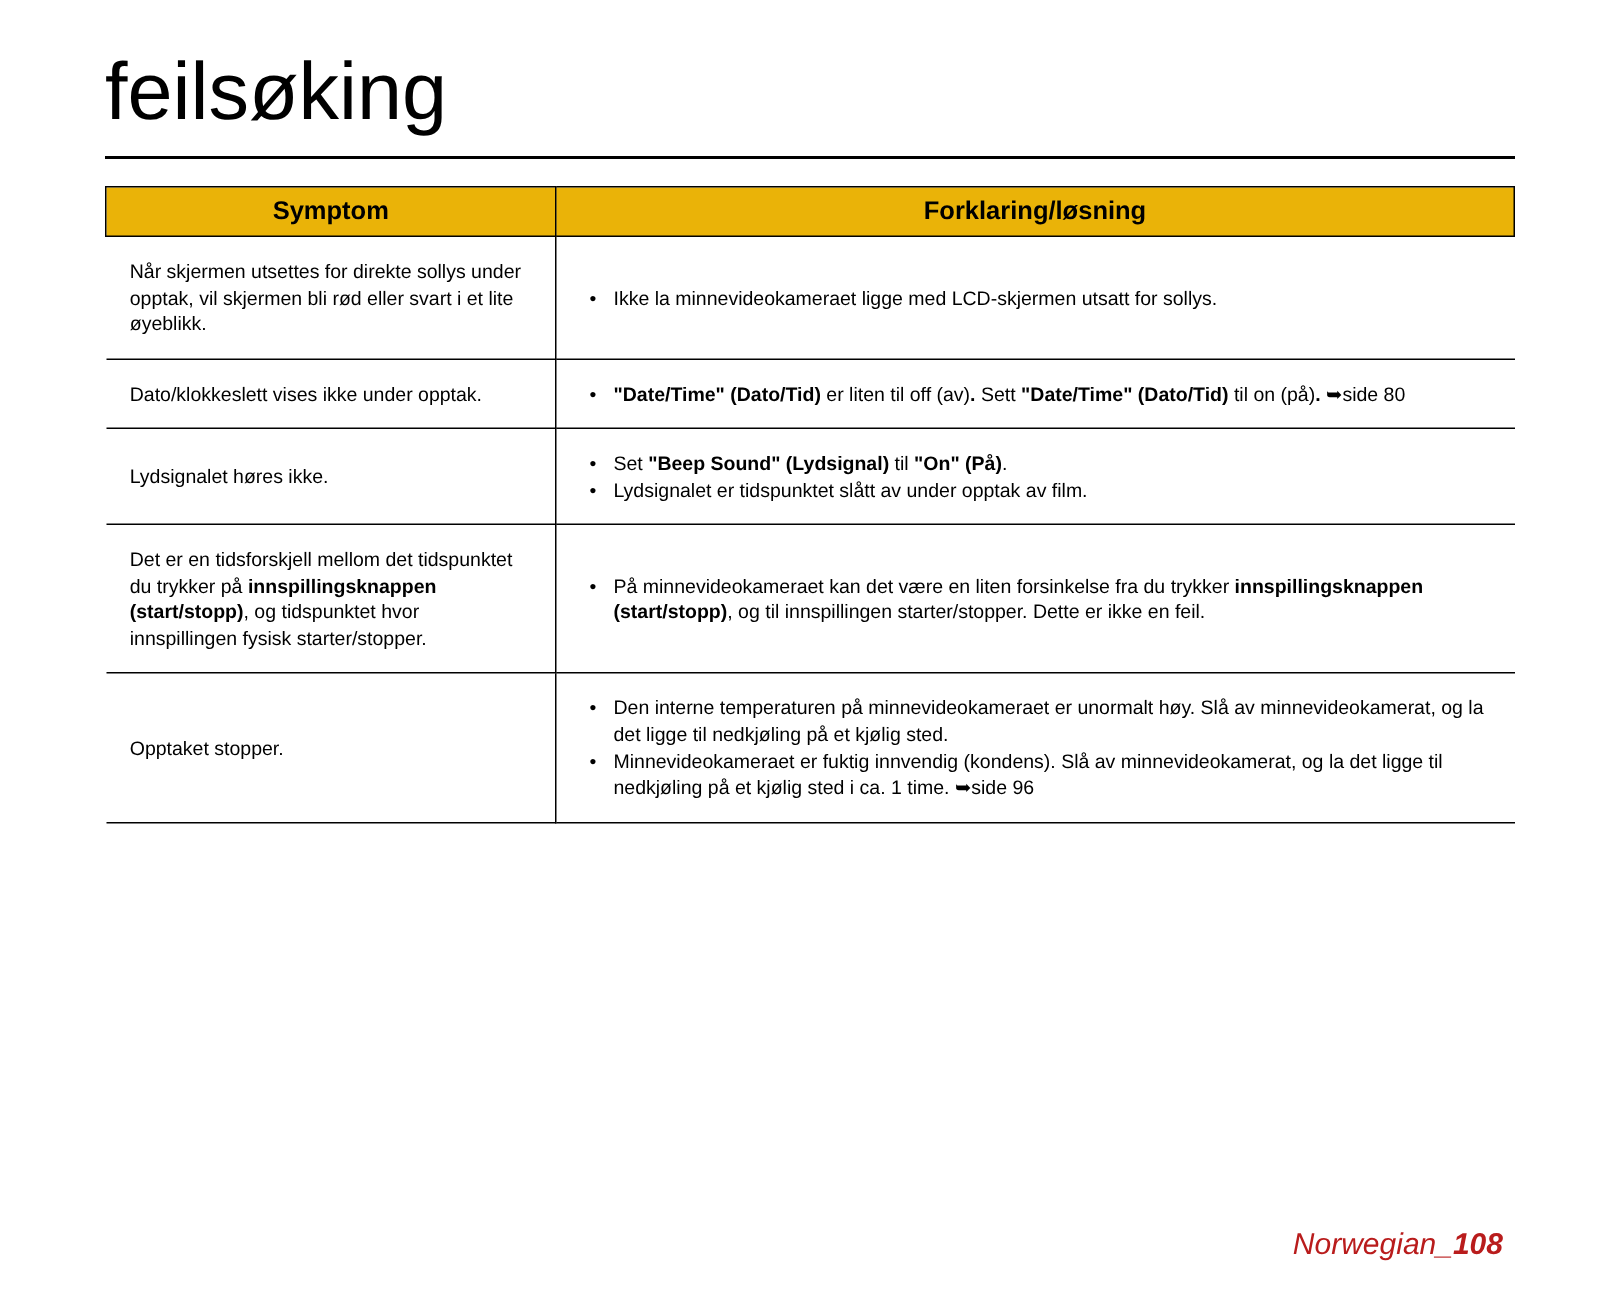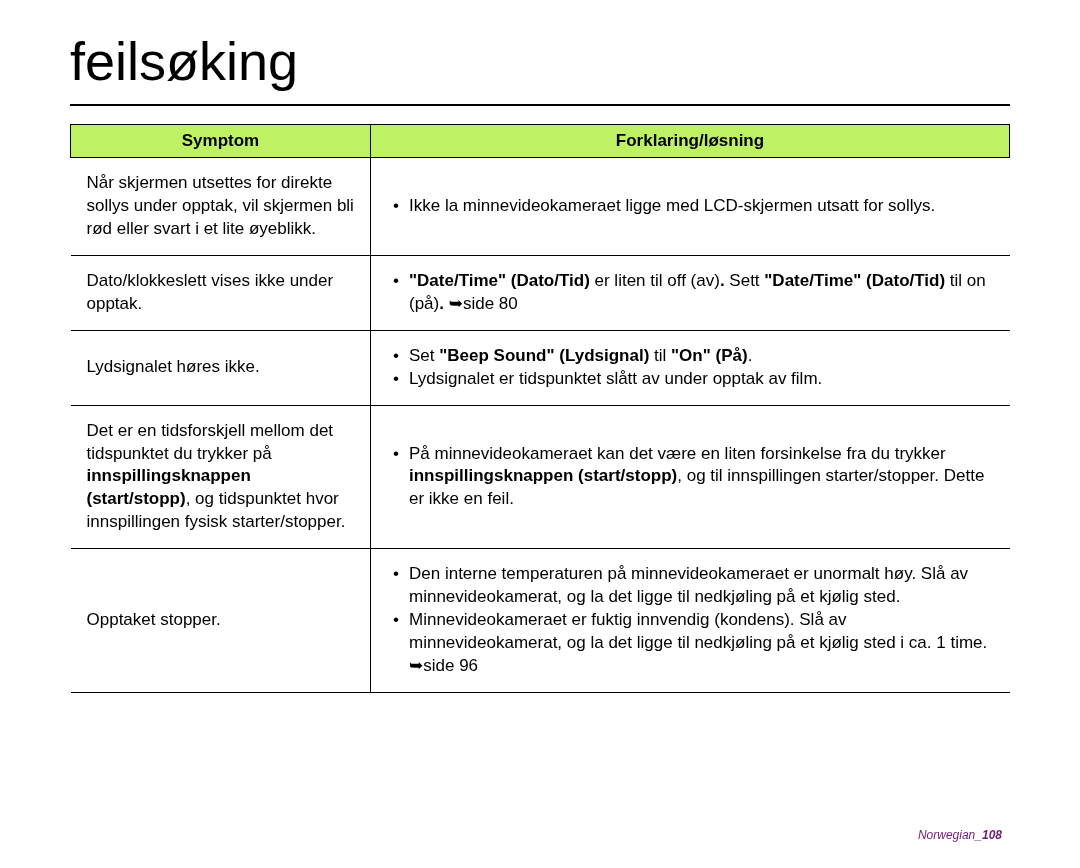--- a/index.html
+++ b/index.html
@@ -3,30 +3,30 @@
 <meta charset="utf-8">
 <style>
   * { box-sizing: border-box; margin: 0; padding: 0; }
   html, body { width: 1080px; height: 868px; background: #fff; font-family: Arial, Helvetica, sans-serif; color: #000; }
   .page { padding: 30px 70px 0 70px; position: relative; height: 100%; }
   .title-wrap { border-bottom: 2px solid #000; padding-bottom: 12px; margin-bottom: 18px; }
   .title { font-size: 54px; font-weight: 400; letter-spacing: 0px; }
   .section-heading { font-size: 19px; font-weight: 700; margin: 0 0 8px 2px; }
   table { width: 100%; border-collapse: collapse; table-layout: fixed; }
   col.sym { width: 300px; }
-  th { background: #bef264; font-weight: 700; font-size: 17px; padding: 6px 8px; border: 1.5px solid #000; text-align: center; }
-  td { border: 1px solid #000; padding: 14px 16px; font-size: 17px; line-height: 1.35; vertical-align: middle; }
+  th { background: #eab308; font-weight: 700; font-size: 17px; padding: 6px 8px; border: 1.5px solid #000; text-align: center; }
+  td { border: 1px solid #000; padding: 14px 16px; font-size: 13px; line-height: 1.35; vertical-align: middle; }
   td.sym { border-left: none; }
   td.exp { border-right: none; }
   tr:last-child td { border-bottom: 1.5px solid #000; }
   ul { list-style: none; padding: 0; margin: 0; }
   ul li { position: relative; padding-left: 22px; }
   ul li::before { content: "•"; position: absolute; left: 6px; top: 0; }
   .b { font-weight: 700; }
-  .footer { position: absolute; bottom: 26px; right: 78px; font-size: 12px; font-style: italic; color: #701a75; }
+  .footer { position: absolute; bottom: 26px; right: 78px; font-size: 20px; font-style: italic; color: #b91c1c; }
   .footer .pn { font-weight: 700; font-style: italic; }
 </style>
 </head>
 <body>
 
 <div class="page">
   <div class="title-wrap">
     <div class="title">feilsøking</div>
   </div>
 

